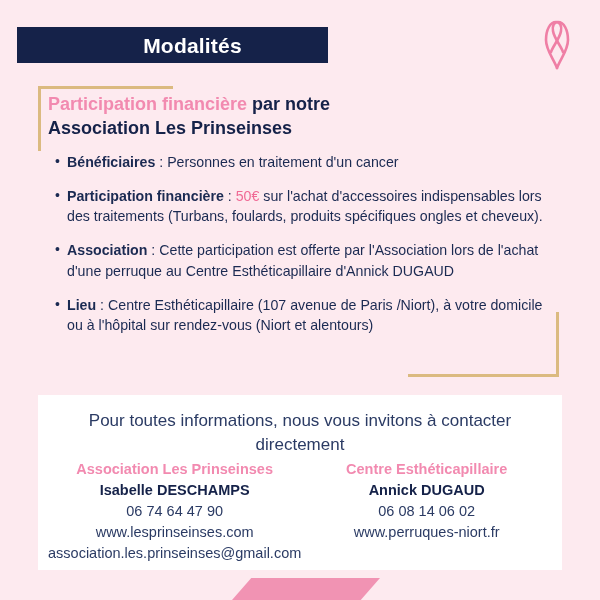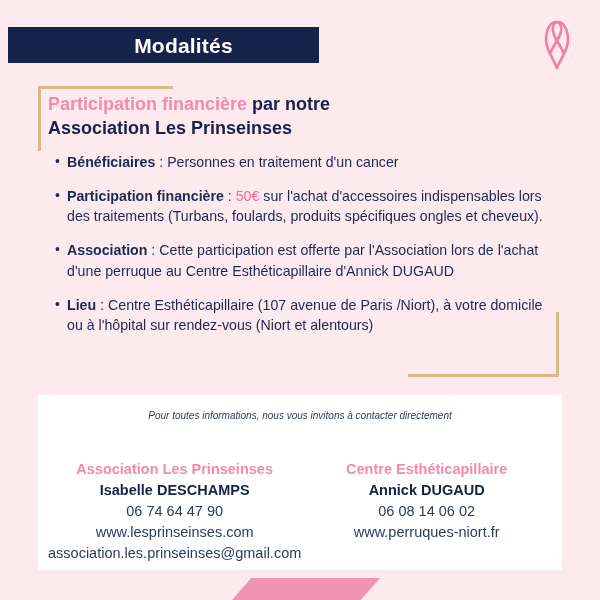--- a/index.html
+++ b/index.html
@@ -21,21 +21,21 @@
     inset: 0;
     width: 600px;
     height: 600px;
     background: #fdeaef;
     overflow: hidden;
   }
 
   
   .title-banner {
     position: absolute;
-    left: 8px;
+    left: 17px;
     top: 27px;
     width: 311px;
     height: 36px;
     background: #152249;
     display: flex;
     align-items: center;
     justify-content: center;
     box-sizing: border-box;
     padding-left: 40px;
   }
@@ -129,22 +129,21 @@
     width: 524px;
     height: 175px;
     background: #ffffff;
   }
   .contact-intro {
     position: absolute;
     left: 18px;
     top: 14px;
     width: 488px;
     text-align: center;
-    font-style: italic;
-    font-size: 10px;
+    font-size: 17px;
     line-height: 1.4;
     color: #2b3b64;
   }
   .contact-cols {
     position: absolute;
     left: 10px;
     top: 64px;
     width: 504px;
     display: flex;
   }

